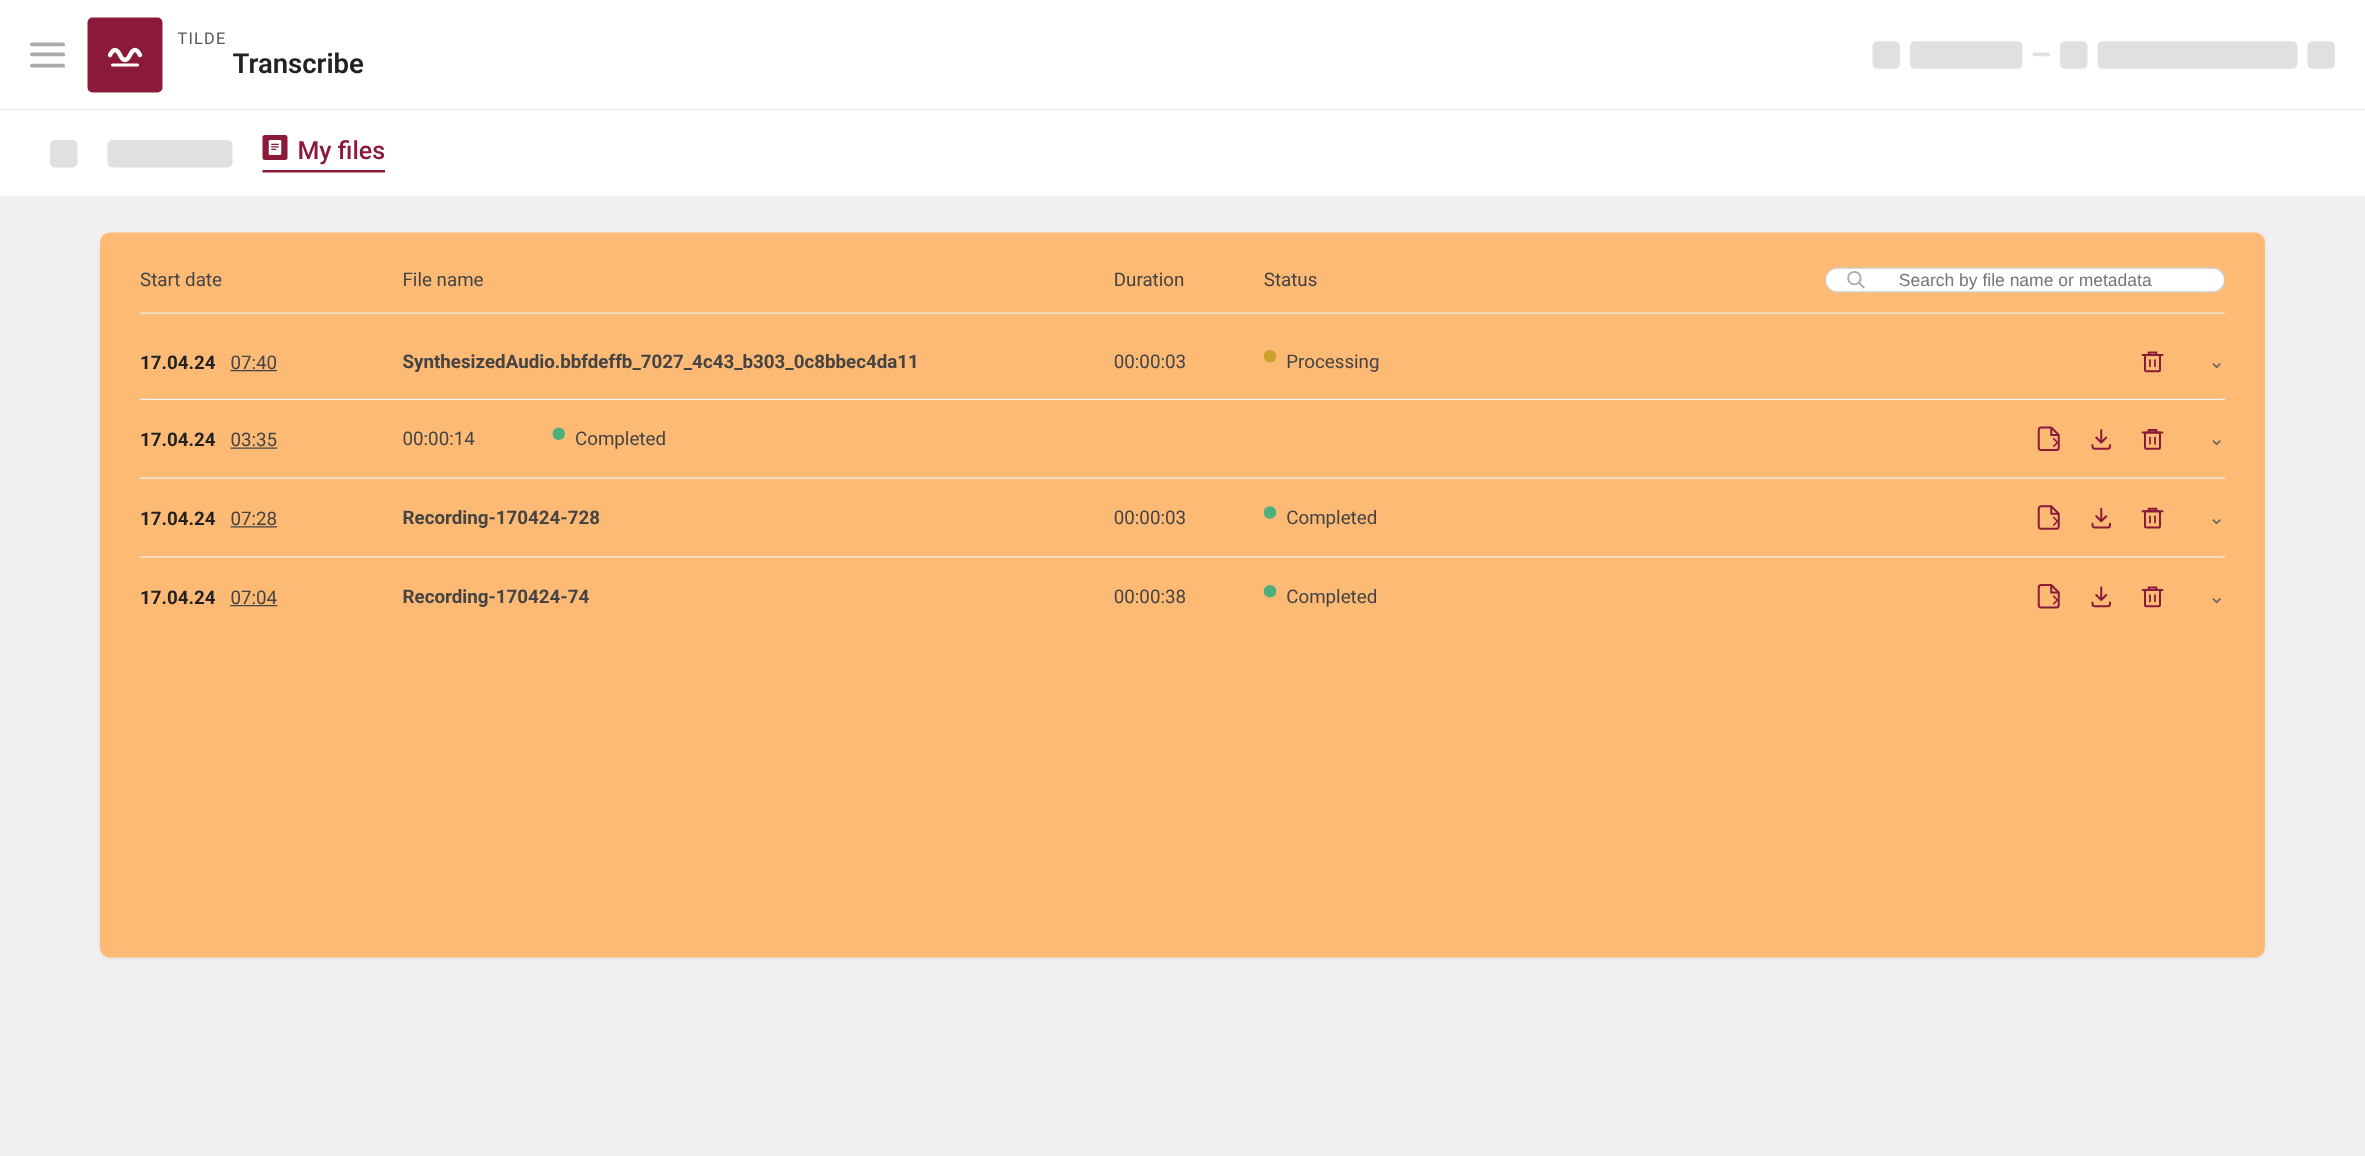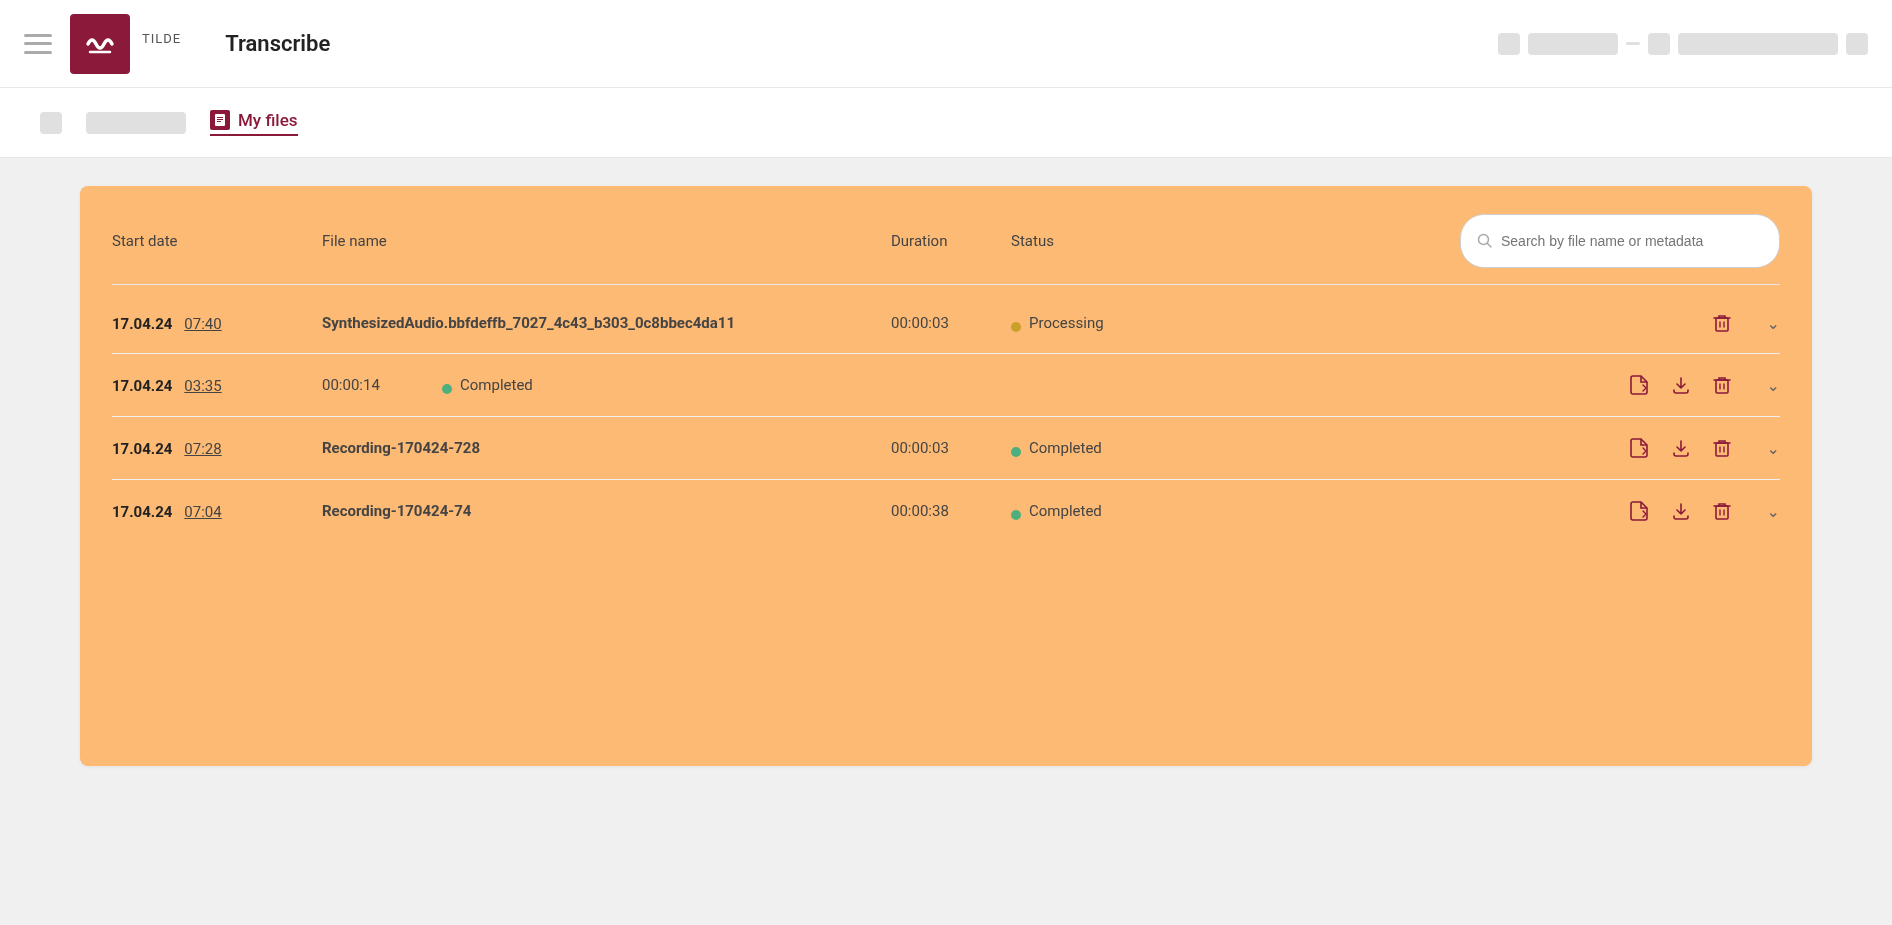--- a/index.html
+++ b/index.html
@@ -45,21 +45,21 @@
       justify-content: center;
       margin-right: 12px;
       flex-shrink: 0;
     }
     .logo-box svg {
       width: 40px;
       height: 40px;
     }
     .brand-text {
       display: flex;
-      flex-direction: row;
+      flex-direction: column;
     }
     .brand-name {
       font-size: 13px;
       font-weight: 400;
       color: #555;
       letter-spacing: 1px;
     }
     .brand-product {
       font-size: 22px;
       font-weight: 600;
@@ -104,21 +104,21 @@
       width: 22px;
     }
     .nav-placeholder-wide {
       width: 100px;
     }
     .nav-tab-active {
       display: flex;
       align-items: flex-start;
       gap: 8px;
       color: #8b1a3a;
-      font-size: 17px;
+      font-size: 20px;
       font-weight: 500;
       cursor: pointer;
       border-bottom: 2px solid #8b1a3a;
       padding-bottom: 4px;
     }
     .nav-tab-active .tab-icon {
       width: 20px;
       height: 20px;
       background: #8b1a3a;
       display: flex;
@@ -156,22 +156,22 @@
     .th {
       font-size: 15px;
       color: #444;
       font-weight: 400;
     }
     .search-box {
       display: flex;
       align-items: center;
       border: 1px solid #d0d0d0;
       border-radius: 24px;
-      padding: 18px 16px;
-      gap: 8px;
+      padding: 1px 16px;
+      gap: 26px;
       width: 320px;
       background: #fff;
     }
     .search-box input {
       border: none;
       outline: none;
       font-size: 14px;
       color: #999;
       width: 100%;
       background: transparent;
@@ -205,21 +205,21 @@
     .filename {
       font-size: 15px;
       color: #444;
     }
     .duration {
       font-size: 15px;
       color: #444;
     }
     .status-cell {
       display: flex;
-      align-items: flex-end;
+      align-items: flex-start;
       gap: 8px;
       font-size: 15px;
       color: #444;
     }
     .status-dot {
       width: 10px;
       height: 10px;
       border-radius: 50%;
       flex-shrink: 0;
     }

